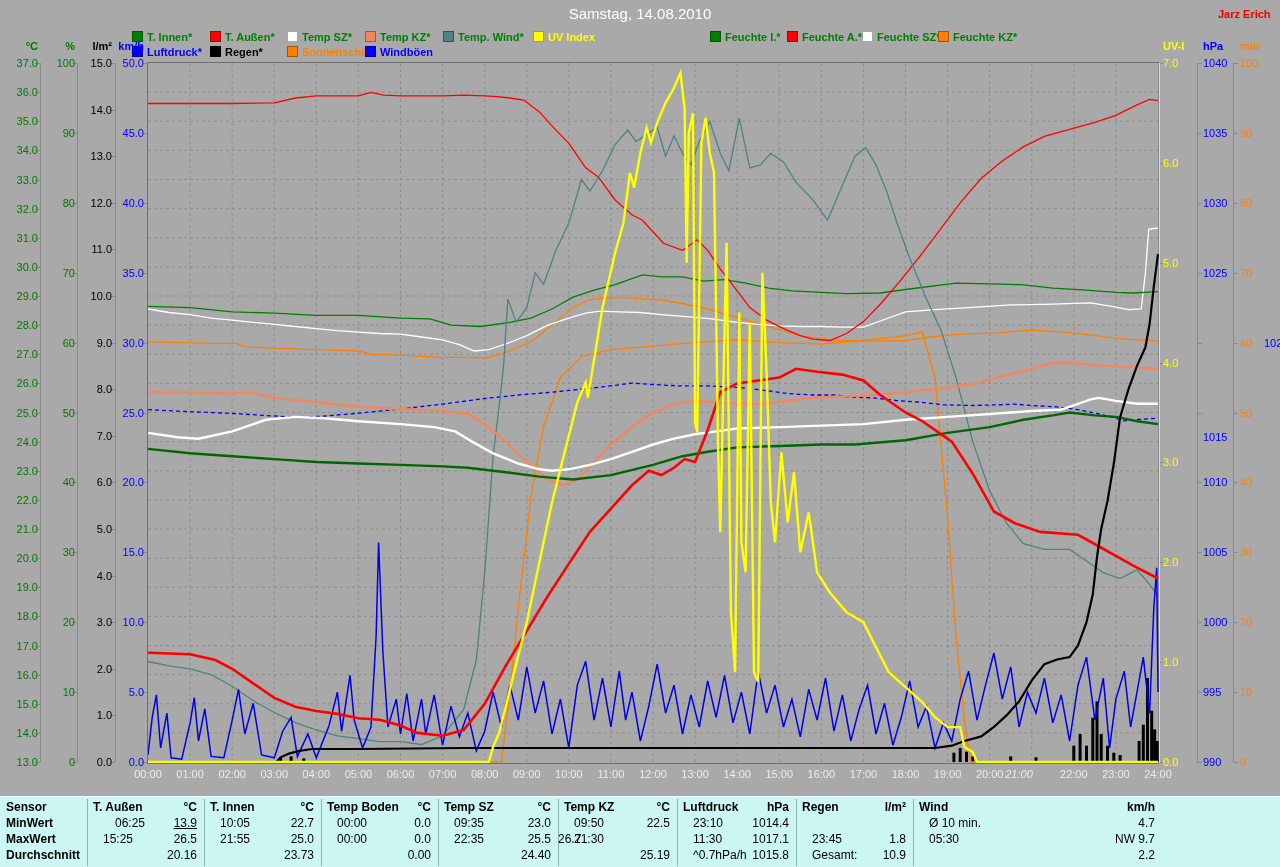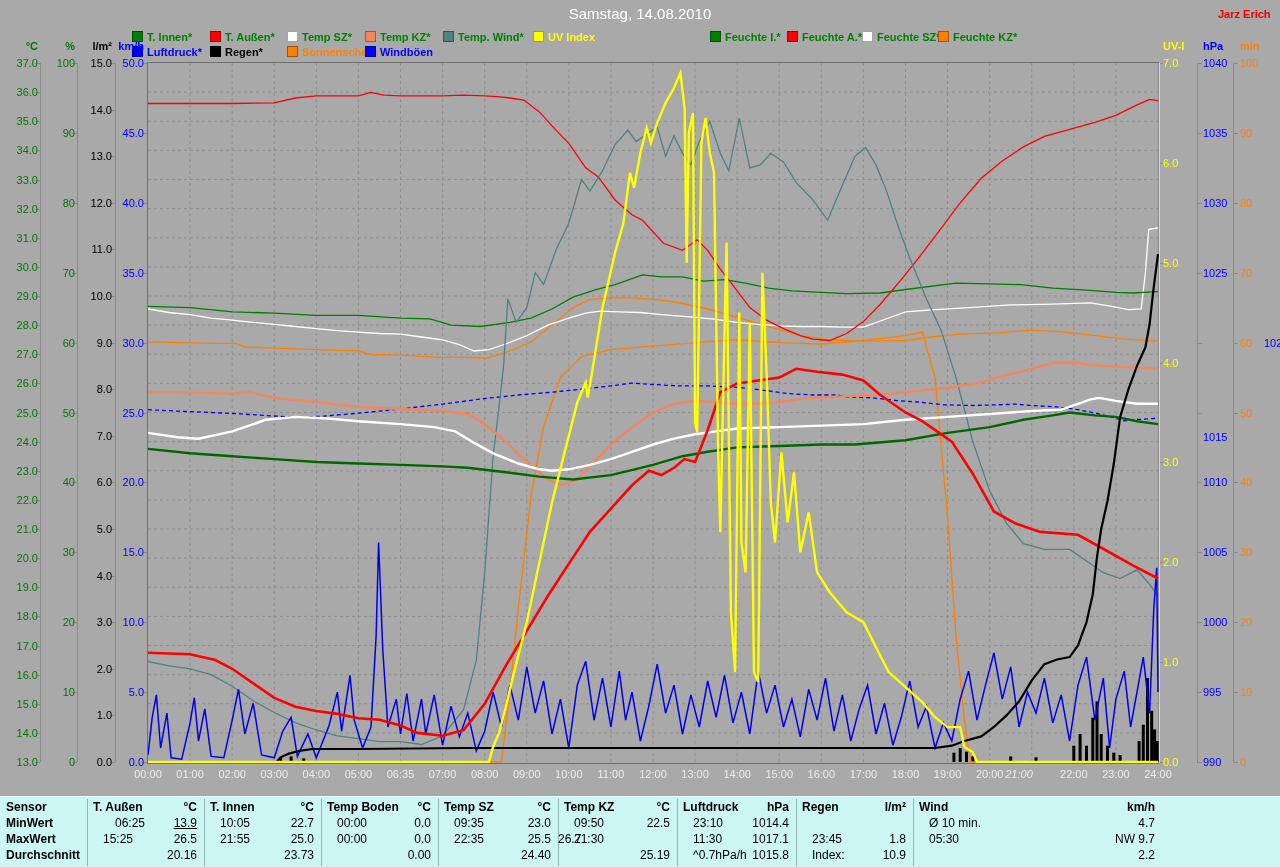--- a/index.html
+++ b/index.html
@@ -337,21 +337,21 @@
     </svg>
 </div>
 
 <div id="xlabels">
     <div class="abs xlab" style="left: 128px;">00:00</div>
     <div class="abs xlab" style="left: 170.083px;">01:00</div>
     <div class="abs xlab" style="left: 212.167px;">02:00</div>
     <div class="abs xlab" style="left: 254.25px;">03:00</div>
     <div class="abs xlab" style="left: 296.333px;">04:00</div>
     <div class="abs xlab" style="left: 338.417px;">05:00</div>
-    <div class="abs xlab" style="left: 380.5px;">06:35</div>
+    <div class="abs xlab" style="left: 380.5px;">06:00</div>
     <div class="abs xlab" style="left: 422.583px;">07:00</div>
     <div class="abs xlab" style="left: 464.667px;">08:00</div>
     <div class="abs xlab" style="left: 506.75px;">09:00</div>
     <div class="abs xlab" style="left: 548.833px;">10:00</div>
     <div class="abs xlab" style="left: 590.917px;">11:00</div>
     <div class="abs xlab" style="left: 633px;">12:00</div>
     <div class="abs xlab" style="left: 675.083px;">13:00</div>
     <div class="abs xlab" style="left: 717.167px;">14:00</div>
     <div class="abs xlab" style="left: 759.25px;">15:00</div>
     <div class="abs xlab" style="left: 801.333px;">16:00</div>
@@ -417,21 +417,21 @@
     <div class="ft" style="left: 677px; top: 19px; width: 112px; text-align: right;">1014.4</div>
     <div class="ft" style="left: 693px; top: 35px;">11:30</div>
     <div class="ft" style="left: 677px; top: 35px; width: 112px; text-align: right;">1017.1</div>
     <div class="ft" style="left: 693px; top: 51px;">^0.7hPa/h</div>
     <div class="ft" style="left: 677px; top: 51px; width: 112px; text-align: right;">1015.8</div>
     <div class="fdiv" style="left: 796px;"></div>
     <div class="ft b" style="left: 802px; top: 3px;">Regen</div>
     <div class="ft b" style="left: 796px; top: 3px; width: 110px; text-align: right;">l/m²</div>
     <div class="ft" style="left: 812px; top: 35px;">23:45</div>
     <div class="ft" style="left: 796px; top: 35px; width: 110px; text-align: right;">1.8</div>
-    <div class="ft" style="left: 812px; top: 51px;">Index:</div>
+    <div class="ft" style="left: 812px; top: 51px;">Gesamt:</div>
     <div class="ft" style="left: 796px; top: 51px; width: 110px; text-align: right;">10.9</div>
     <div class="fdiv" style="left: 913px;"></div>
     <div class="ft b" style="left: 919px; top: 3px;">Wind</div>
     <div class="ft b" style="left: 913px; top: 3px; width: 242px; text-align: right;">km/h</div>
     <div class="ft" style="left: 929px; top: 19px;">Ø 10 min.</div>
     <div class="ft" style="left: 913px; top: 19px; width: 242px; text-align: right;">4.7</div>
     <div class="ft" style="left: 929px; top: 35px;">05:30</div>
     <div class="ft" style="left: 913px; top: 35px; width: 242px; text-align: right;">NW 9.7</div>
     <div class="ft" style="left: 913px; top: 51px; width: 242px; text-align: right;">2.2</div>
   </div>

